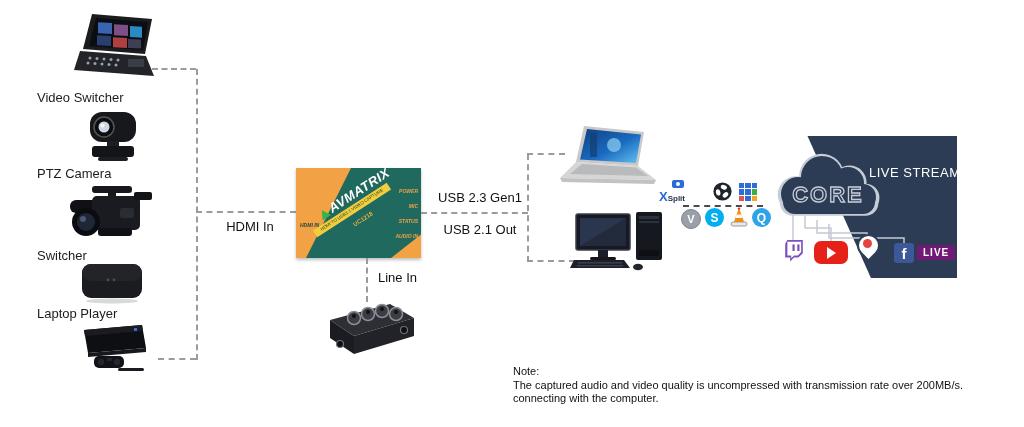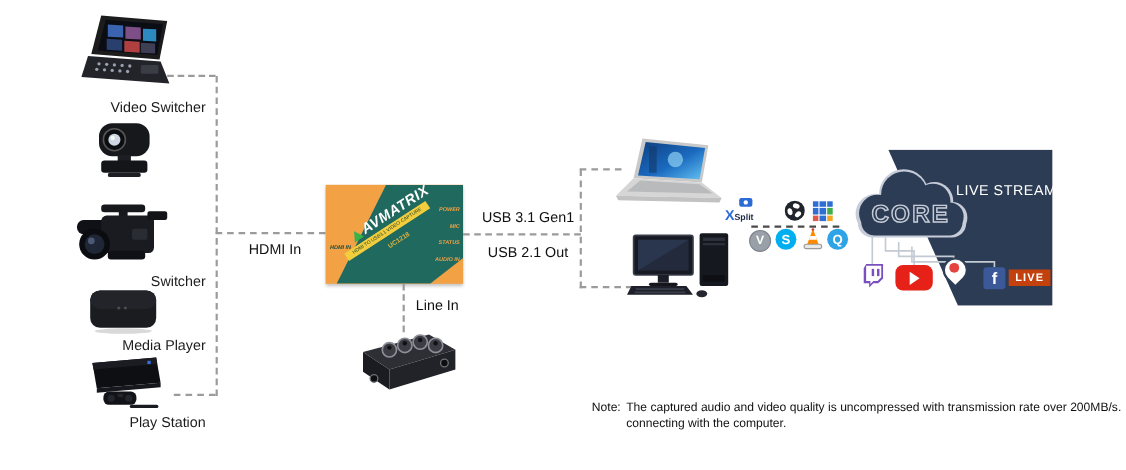--- a/index.html
+++ b/index.html
@@ -1,19 +1,19 @@
 <!DOCTYPE html>
 <html><head>
 <meta charset="utf-8">
 <style>
   html,body{margin:0;padding:0;background:#fff;}
   #canvas{position:relative;width:1024px;height:427px;background:#fff;overflow:hidden;
           font-family:"Liberation Sans",sans-serif;color:#1c1c1c;}
   .abs{position:absolute;}
-  .devlabel{position:absolute;width:150px;text-align:right;font-size:13px;color:#1c1c1c;}
+  .devlabel{position:absolute;width:150px;text-align:left;font-size:13px;color:#1c1c1c;}
   .dash-h{position:absolute;border-top:2px dashed #9b9b9b;height:0;}
   .dash-v{position:absolute;border-left:2px dashed #9b9b9b;width:0;}
   .conn-label{position:absolute;font-size:13px;color:#111;}
   
   #capture-box{position:absolute;left:296px;top:168px;width:125px;height:90px;background:#F2A144;box-shadow:0 2px 3px rgba(0,0,0,.25);}
   #capture-teal{position:absolute;inset:0;background:#20695E;clip-path:polygon(44% 0,100% 0,100% 74%,76% 100%,8% 100%);}
   #capture-brand{position:absolute;left:304px;top:186px;width:100px;transform:rotate(-33deg);color:#fff;
                  font-size:13px;font-weight:bold;font-style:italic;letter-spacing:.5px;text-align:center;}
   .brand-mark{display:inline-block;width:0;height:0;border-left:5px solid transparent;border-right:5px solid transparent;
               border-bottom:9px solid #37b34a;margin-right:2px;vertical-align:-1px;}
@@ -42,24 +42,24 @@
   #live-title{position:absolute;left:869px;top:165px;font-size:13px;font-weight:normal;color:#fff;letter-spacing:.5px;}
   #yt{position:absolute;left:814px;top:241px;width:34px;height:23px;background:#E62117;border-radius:7px;
       display:flex;align-items:center;justify-content:center;}
   #yt i{display:block;width:0;height:0;border-left:9px solid #fff;border-top:6px solid transparent;border-bottom:6px solid transparent;}
   #peri{position:absolute;left:857px;top:234px;width:21px;height:28px;}
   #peri .drop{position:absolute;left:0;top:0;width:19px;height:19px;background:#fff;border:2px solid #2F3E57;
               border-radius:50% 50% 50% 0;transform:rotate(-45deg);transform-origin:50% 50%;}
   #peri .dot{position:absolute;left:6px;top:5px;width:9px;height:9px;border-radius:50%;background:#E5433F;}
   #fb{position:absolute;left:894px;top:243px;width:20px;height:20px;background:#3B5998;border-radius:3px;
       color:#fff;font-weight:bold;font-size:15px;display:flex;align-items:flex-end;justify-content:center;line-height:19px;}
-  #fb-live{position:absolute;left:917px;top:245px;background:#c2410c;color:#fff;font-weight:bold;font-size:10px;
+  #fb-live{position:absolute;left:917px;top:245px;background:#701a75;color:#fff;font-weight:bold;font-size:10px;
            letter-spacing:1px;padding:2px 6px 2px 6px;}
   
-  #note{position:absolute;left:538px;top:365px;display:flex;font-size:11px;color:#111;line-height:13.5px;}
+  #note{position:absolute;left:513px;top:365px;display:flex;font-size:11px;color:#111;line-height:13.5px;flex-direction:column;}
   #note .prefix{margin-right:5px;white-space:nowrap;}
   #note .lines div{white-space:nowrap;}
 </style>
 </head>
 <body>
 
 <div id="canvas">
 
   <svg class="abs" style="left:72px;top:12px" width="90" height="76" viewBox="0 0 90 76">
     <polygon points="20,2 80,7 73,42 11,37" fill="#1c1c1c"></polygon>
@@ -89,20 +89,21 @@
 
   <svg class="abs" style="left:84px;top:108px" width="58" height="58" viewBox="0 0 58 58">
     <rect x="6" y="4" width="46" height="30" rx="12" fill="#17181c"></rect>
     <circle cx="20" cy="19" r="10" fill="#0c0d10" stroke="#555" stroke-width="1.5"></circle>
     <circle cx="20" cy="19" r="5.5" fill="#cfd8e2"></circle>
     <circle cx="18.5" cy="17.5" r="2" fill="#f4f7fa"></circle>
     <rect x="23" y="33" width="12" height="6" fill="#1d1e23"></rect>
     <rect x="8" y="38" width="42" height="11" rx="3" fill="#141519"></rect>
     <rect x="14" y="49" width="30" height="4" rx="2" fill="#1d1e23"></rect>
   </svg>
+  <div class="devlabel" style="left:37px;top:166px">PTZ Camera</div>
 
   <svg class="abs" style="left:68px;top:184px" width="88" height="62" viewBox="0 0 88 62">
     <rect x="24" y="2" width="40" height="7" rx="3" fill="#17181c"></rect>
     <rect x="40" y="8" width="8" height="6" fill="#17181c"></rect>
     <rect x="2" y="16" width="30" height="13" rx="6" fill="#101116"></rect>
     <rect x="24" y="12" width="48" height="34" rx="5" fill="#1a1b20"></rect>
     <rect x="66" y="8" width="18" height="8" rx="2" fill="#131418"></rect>
     <circle cx="18" cy="38" r="14" fill="#0b0c0f"></circle>
     <circle cx="18" cy="38" r="9" fill="#1f2736"></circle>
     <circle cx="15" cy="35" r="3" fill="#4a5a74"></circle>
@@ -111,34 +112,33 @@
   </svg>
   <div class="devlabel" style="left:37px;top:248px">Switcher</div>
 
   <svg class="abs" style="left:78px;top:260px" width="68" height="46" viewBox="0 0 68 46">
     <rect x="4" y="4" width="60" height="34" rx="9" fill="#1b1c20"></rect>
     <rect x="4" y="4" width="60" height="17" rx="9" fill="#232429"></rect>
     <circle cx="30" cy="20" r="1.4" fill="#4a4c52"></circle>
       <circle cx="36" cy="20" r="1.4" fill="#4a4c52"></circle>
     <ellipse cx="34" cy="41" rx="26" ry="2.5" fill="#d9d9d9"></ellipse>
   </svg>
-  <div class="devlabel" style="left:37px;top:306px">Media Player</div>
+  <div class="devlabel" style="left:37px;top:306px">Laptop Player</div>
 
   <svg class="abs" style="left:74px;top:322px" width="76" height="52" viewBox="0 0 76 52">
     <polygon points="10,8 68,3 72,26 14,31" fill="#0e0f13"></polygon>
     <polygon points="10,8 68,3 69,9 11,14" fill="#1b1c22"></polygon>
     <rect x="60" y="6" width="3" height="3" fill="#3a6fd8"></rect>
     <polygon points="14,31 72,26 72,30 14,35" fill="#17181d"></polygon>
     <rect x="20" y="34" width="30" height="12" rx="5" fill="#121318"></rect>
     <circle cx="27" cy="40" r="3.2" fill="#24262d"></circle>
     <circle cx="43" cy="40" r="3.2" fill="#24262d"></circle>
     <rect x="33" y="36" width="5" height="3" fill="#24262d"></rect>
     <rect x="44" y="46" width="26" height="3" rx="1.5" fill="#1a1b20"></rect>
   </svg>
-  <div class="devlabel" style="left:37px;top:376px">Play Station</div>
 
   <div class="dash-h" style="left:152px;top:68px;width:44px"></div>
   <div class="dash-v" style="left:196px;top:69px;height:291px"></div>
   <div class="dash-h" style="left:158px;top:358px;width:38px"></div>
   <div class="dash-h" style="left:196px;top:211px;width:100px"></div>
   <div class="conn-label" style="left:205px;top:219px;width:90px;text-align:center">HDMI In</div>
 
   <div id="capture-box">
     <div id="capture-teal"></div>
   </div>
@@ -165,21 +165,21 @@
       <circle cx="36" cy="18" r="2" fill="#111"></circle>
         <circle cx="50" cy="14" r="2" fill="#111"></circle>
       <circle cx="64" cy="11" r="2" fill="#111"></circle>
         <circle cx="78" cy="14" r="2" fill="#111"></circle>
     </g>
     <circle cx="22" cy="46" r="3.5" fill="#0e0e11" stroke="#6f7178" stroke-width="1.2"></circle>
     <circle cx="86" cy="32" r="3.5" fill="#0e0e11" stroke="#6f7178" stroke-width="1.2"></circle>
   </svg>
 
   <div class="dash-h" style="left:421px;top:212px;width:107px"></div>
-  <div class="conn-label" style="left:430px;top:190px;width:100px;text-align:center">USB 3.1 Gen1</div>
+  <div class="conn-label" style="left:430px;top:190px;width:100px;text-align:center">USB 2.3 Gen1</div>
   <div class="conn-label" style="left:430px;top:222px;width:100px;text-align:center">USB 2.1 Out</div>
   <div class="dash-v" style="left:527px;top:154px;height:108px"></div>
   <div class="dash-h" style="left:527px;top:153px;width:38px"></div>
   <div class="dash-h" style="left:527px;top:260px;width:48px"></div>
 
   <svg class="abs" style="left:556px;top:124px" width="106" height="64" viewBox="0 0 106 64">
     <defs>
       <linearGradient id="scr" x1="0" y1="0" x2="1" y2="1">
         <stop offset="0" stop-color="#0f3f7e"></stop>
           <stop offset=".55" stop-color="#1a6ac0"></stop>

